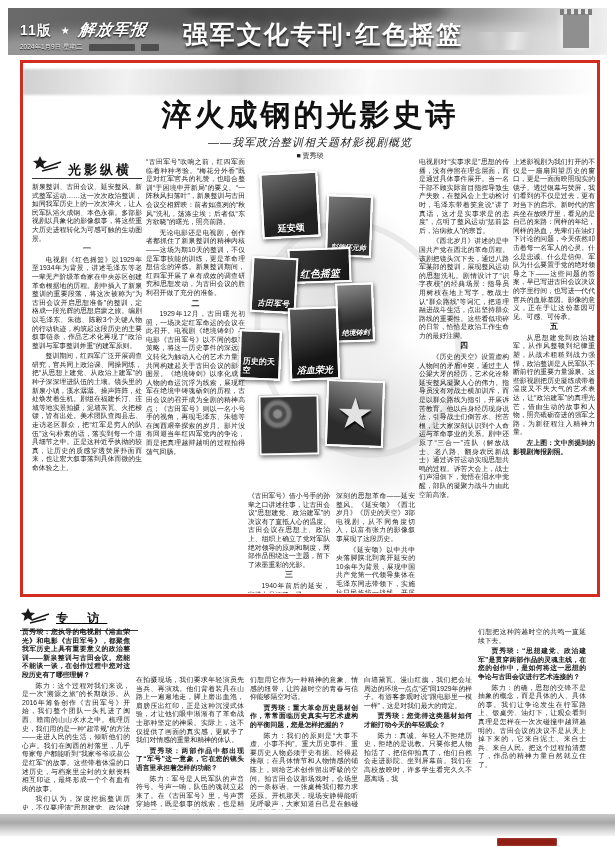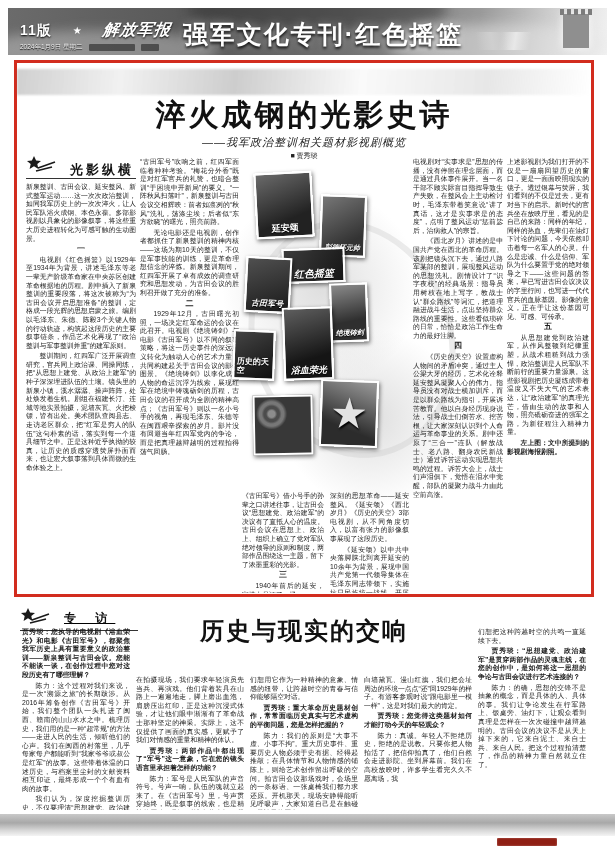--- a/index.html
+++ b/index.html
@@ -13,47 +13,47 @@
   .cl1{left:180px;top:-18px;width:260px;height:40px;background:rgba(40,40,40,.45);}
   .cl2{left:380px;top:16px;width:220px;height:42px;background:rgba(230,230,230,.5);}
   .cl3{left:-30px;top:22px;width:240px;height:40px;background:rgba(235,235,235,.35);}
   .wall-tower{position:absolute;right:18px;top:6px;width:26px;height:34px;background:#8f8f8f;
     box-shadow:0 0 8px rgba(255,255,255,.8);}
   .wall-tower:before{content:"";position:absolute;left:-3px;top:-5px;width:32px;height:6px;
     background:repeating-linear-gradient(90deg,#7c7c7c 0 4px,transparent 4px 7px);}
   .wall-path{position:absolute;right:40px;top:24px;width:150px;height:18px;
     background:linear-gradient(80deg,transparent 40%,#cfcfcf 50%,transparent 60%),
                linear-gradient(100deg,transparent 55%,#e8e8e8 65%,transparent 75%);}
-  .mh-left{position:absolute;left:12px;top:12px;display:flex;align-items:center;gap:21px;color:#fff;}
+  .mh-left{position:absolute;left:12px;top:12px;display:flex;align-items:center;gap:9px;color:#fff;}
   .mh-page{font-size:14px;font-weight:bold;letter-spacing:1px;text-shadow:0 1px 2px #000;}
   .mh-star{font-size:10px;color:#fff;}
   .mh-logo{font-family:"Liberation Serif","DejaVu Serif",serif;font-style:italic;font-weight:bold;
     font-size:16px;transform:skewX(-8deg);text-shadow:0 1px 2px #000;letter-spacing:1px;}
   .mh-date{position:absolute;left:12px;top:35px;display:flex;align-items:center;gap:6px;
     font-size:6.5px;color:#f0f0f0;text-shadow:0 1px 1px #000;}
   .mh-chip{width:46px;height:7px;background:rgba(25,25,25,.55);border-radius:1px;}
   .mh-chip.small{width:18px;}
   .mh-title{position:absolute;left:150px;top:10px;width:330px;text-align:center;color:#fff;
     font-size:25px;font-weight:900;letter-spacing:2px;
     text-shadow:0 2px 3px rgba(0,0,0,.9),0 0 10px rgba(255,255,255,.35);}
 
   
-  #main-box{position:absolute;left:14px;top:60px;width:574px;height:531px;
+  #main-box{position:absolute;left:20px;top:60px;width:574px;height:531px;
     border:3px solid #d22c1e;background:#fff;}
   .streak{position:absolute;left:0;top:6px;width:100%;height:26px;
     background:linear-gradient(95deg,rgba(120,120,120,.35) 0%,rgba(200,200,200,.25) 18%,rgba(90,90,90,.3) 38%,rgba(230,230,230,.2) 60%,rgba(160,160,160,.25) 82%,transparent 100%);
     filter:blur(1px);}
   .m-title{position:absolute;left:0;top:32px;width:100%;text-align:center;color:#111;
     font-size:30px;font-weight:900;letter-spacing:3px;font-family:"Liberation Sans","DejaVu Sans",sans-serif;}
   .m-sub{position:absolute;left:0;top:72px;width:100%;text-align:center;font-size:11px;
     font-weight:normal;font-style:italic;color:#222;letter-spacing:1px;}
   .m-author{position:absolute;left:0;top:88px;width:100%;text-align:center;font-size:7px;color:#222;}
 
   
-  .kick{display:flex;align-items:flex-end;gap:14px;border-bottom:1.5px solid #333;padding-bottom:3px;margin-bottom:4px;}
+  .kick{display:flex;align-items:flex-end;gap:6px;border-bottom:1.5px solid #333;padding-bottom:3px;margin-bottom:4px;}
   .kick .klabel{font-size:13px;font-weight:bold;letter-spacing:3px;color:#111;}
   .kick svg{display:block;}
 
   
   .col{position:absolute;overflow:hidden;text-align:justify;font-size:6.8px;line-height:8.6px;color:#1c1c1c;}
   .col p{margin:0 0 2px;text-indent:2em;}
   .col p.noind{text-indent:0;}
   .sec{text-align:center;font-weight:bold;font-size:8px;margin:3px 0;text-indent:0 !important;}
   .qp{font-weight:bold;}
   .caption{font-weight:bold;}
@@ -210,21 +210,20 @@
     </div>
   </div>
 
   <div class="kick" id="iv-kick">
     <svg width="30" height="20" viewBox="0 0 30 20">
       <path d="M8 1 l2.1 4.4 4.9.5 -3.7 3.2 1.1 4.8 -4.4-2.6 -4.4 2.6 1.1-4.8 L1 5.9l4.9-.5z" fill="#1a1a1a"></path>
       <path d="M12 13 L29 7 M10 16 L26 12" stroke="#1a1a1a" stroke-width="1.6" fill="none"></path>
     </svg>
     <span class="klabel">专 访</span>
   </div>
-  <div class="iv-title">历史与现实的交响</div>
 
   <div class="col" id="iv-c1">
     <p class="qp noind">贾秀琰：您执导的电视剧《浴血荣光》和电影《古田军号》，都聚焦我军历史上具有重要意义的政治整训——新泉整训与古田会议。您能不能谈一谈，在创作过程中您对这段历史有了哪些理解？</p>
     <p>陈力：这个过程对我们来说，是一次“溯源之旅”的长期跋涉。从2016年筹备创作《古田军号》开始，我们整个团队一头扎进了闽西、赣南的山山水水之中。梳理历史，我们用的是一种“超常规”的方法——走进人民的生活，倾听他们的心声。我们在闽西的村落里，几乎每家每户都能听到“我家爷爷或叔公是红军”的故事。这些带着体温的口述历史，与档案里尘封的文献资料相互印证，最终形成一个个有血有肉的故事。</p>
     <p>我们认为，深度挖掘整训历史，不仅要理清“思想建党、政治建军”这一原则的形成脉络，更要展现这一原则是如何从人民的土壤中生长出来、又如何被人民所拥护和捍卫的。真实，就是从这片泥土里生长出来的最根本的力量。</p>
   </div>
   <div class="col" id="iv-c2">
     <p class="noind">在拍摄现场，我们要求年轻演员先当兵、再演戏。他们背着装具在山路上一遍遍地走，脚上磨出血泡，肩膀压出红印，正是这种沉浸式体验，才让他们眼中渐渐有了革命战士那种坚定的神采。实际上，这不仅提供了画面的真实感，更赋予了我们对情感的重量和精神的体认。</p>
     <p class="qp">贾秀琰：两部作品中都出现了“军号”这一意象，它在您的镜头语言里承担着怎样的功能？</p>
     <p>陈力：军号是人民军队的声音符号。号声一响，队伍的魂就立起来了。在《古田军号》里，号声贯穿始终，既是叙事的线索，也是精神的召唤。到了《浴血荣光》，我们依然保留了这一声号角，我</p>

